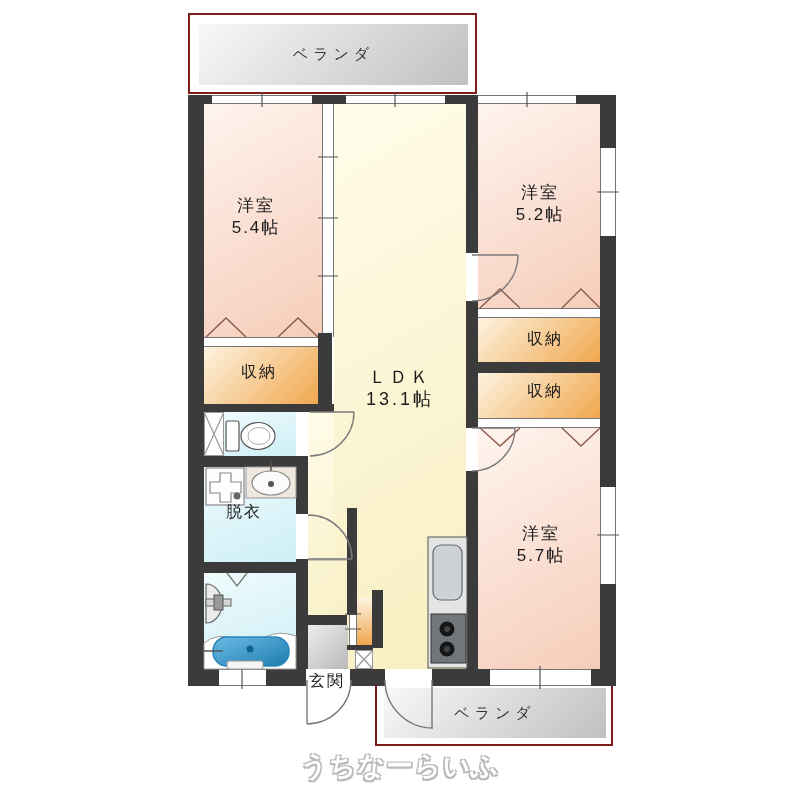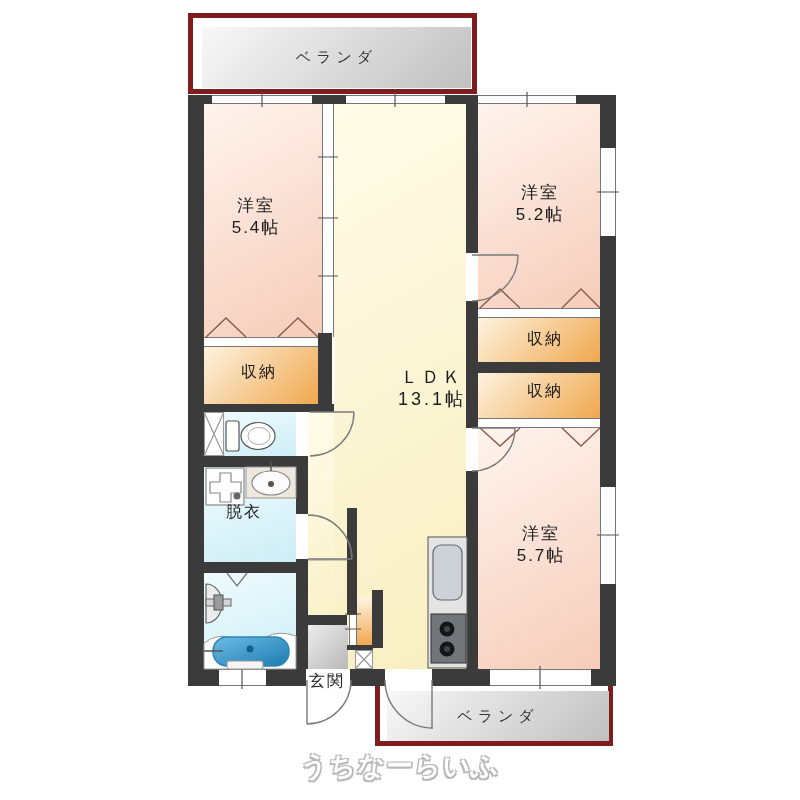--- a/index.html
+++ b/index.html
@@ -16,30 +16,30 @@
   .genkan-gray{background:linear-gradient(135deg,var(--genkan_light) 0%,var(--genkan_gray) 100%);}
   .cabinet-orange{background:linear-gradient(180deg,var(--closet_light) 0%,var(--closet_orange) 100%);}
   
   .wall{background:var(--wall);}
   
   .winH{background:#fff;border-top:1px solid #777;border-bottom:1px solid #777;}
   .winV{background:#fff;border-left:1px solid #777;border-right:1px solid #777;}
   .gap{background:#fff;}
   .psbox{background:#fff;border:1px solid #999;}
   
-  .ver-outer{border:5px solid #7f1d1d;background:#fff;}
+  .ver-outer{border:2px solid #7f1d1d;background:#fff;}
   .ver-inner{position:absolute;background:linear-gradient(135deg,var(--veranda_light) 0%,var(--veranda_gray) 100%);
     display:flex;align-items:center;justify-content:center;}
   .ver-label{font-size:15px;letter-spacing:5px;color:#333;}
   
   .rlabel{position:absolute;transform:translate(-50%,-50%);text-align:center;color:#1c1c1c;
     font-size:17px;line-height:22px;letter-spacing:2px;white-space:nowrap;}
   .slabel{position:absolute;transform:translate(-50%,-50%);text-align:center;color:#1c1c1c;
     font-size:16px;letter-spacing:2px;white-space:nowrap;}
-  .ldk-label{font-size:18px;letter-spacing:3px;margin-left:32px;}
+  .ldk-label{font-size:18px;letter-spacing:3px;}
   .watermark{position:absolute;transform:translate(-50%,-50%) skewX(-6deg);font-size:27px;font-weight:bold;
     color:#ffffff;letter-spacing:1px;white-space:nowrap;
     text-shadow:-1.5px -1.5px 0 #b9b9b9,1.5px -1.5px 0 #b9b9b9,-1.5px 1.5px 0 #b9b9b9,1.5px 1.5px 0 #b9b9b9;}
   svg.overlay{position:absolute;left:0;top:0;z-index:40;}
   .z1{z-index:1}.z2{z-index:5}.z3{z-index:10}.z4{z-index:20}.z6{z-index:50}
 </style>
 </head>
 <body>
 
 <div id="stage">

